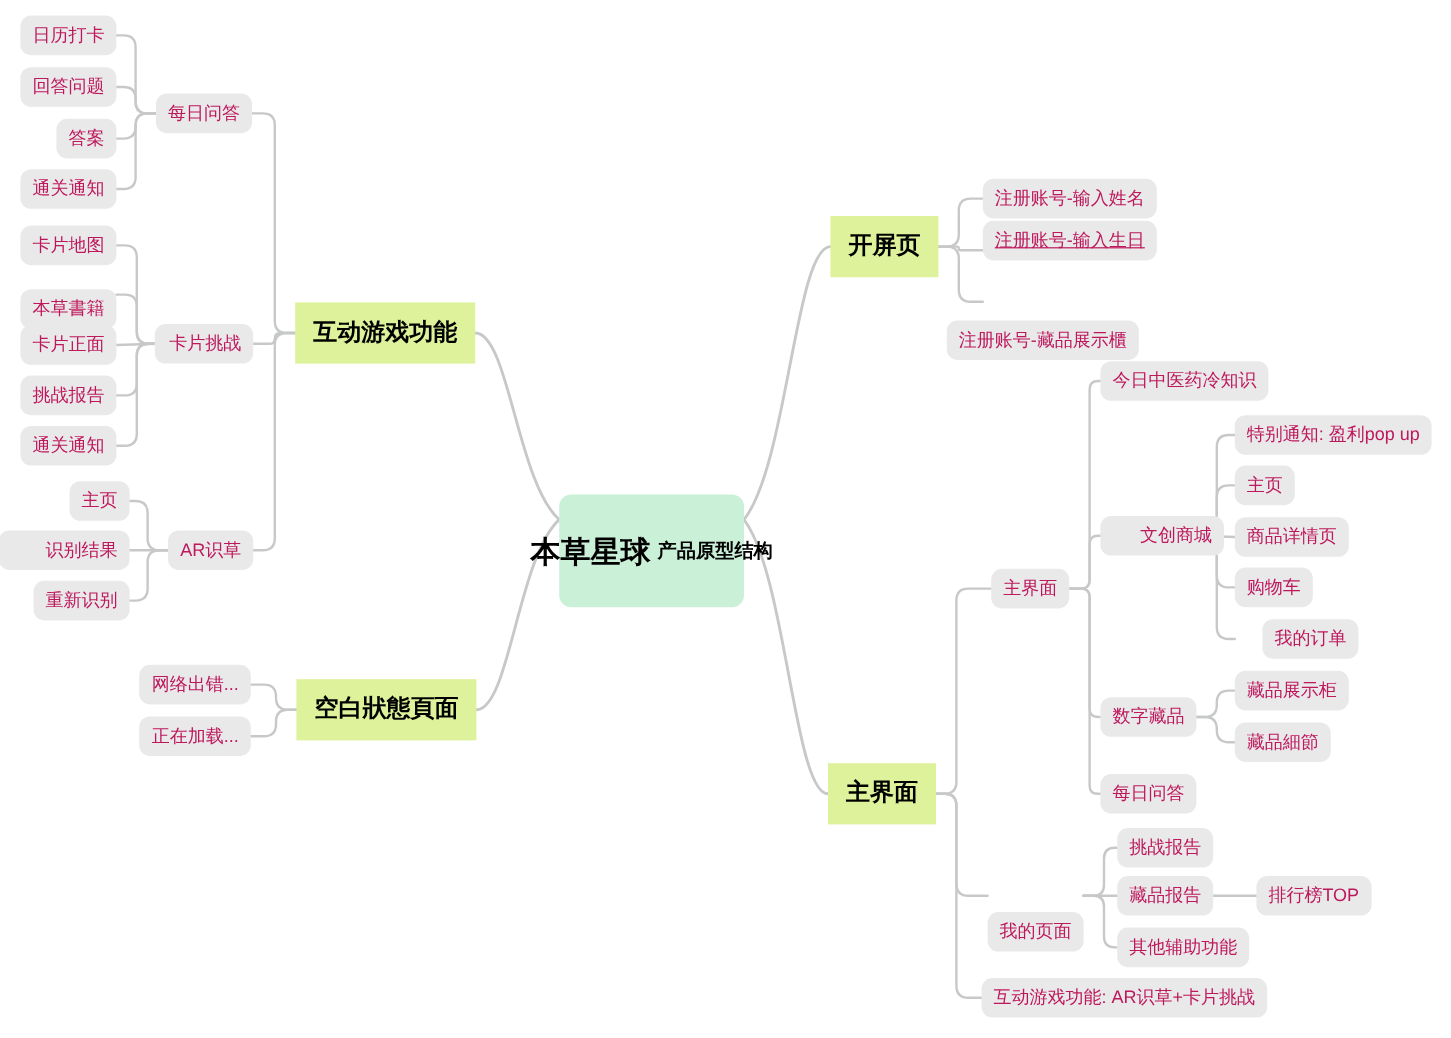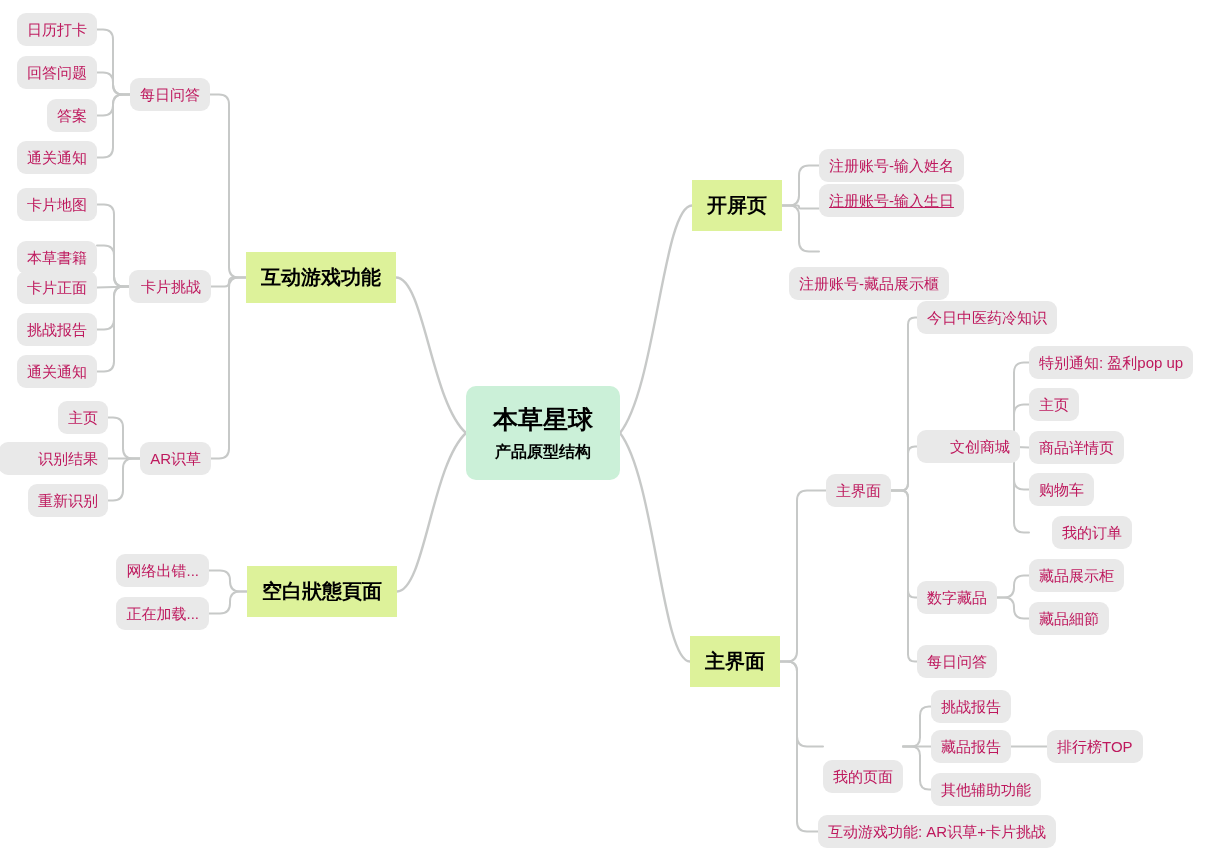--- a/index.html
+++ b/index.html
@@ -35,24 +35,24 @@
     line-height:51px;
     padding:0 15px;
     border-radius:0;
   }
   .center{
     background:var(--center,#cbf0d8);
     color:#000;
     font-weight:bold;
     border-radius:10px;
     display:flex;
-    flex-direction:column;
     align-items:center;
     justify-content:center;
     gap:6px;
+    margin-top:26px;
   }
   .c-title{font-size:25px;}
   .c-sub{font-size:16px;}
 </style>
 </head>
 <body>
 
 <div id="canvas" class="canvas" style="--leaf: #e9e9e9; --branch: #ddf29a; --center: #cbf0d8; --wire: #c7c9c8;">
   <svg id="wires" viewBox="0 0 1209 865">
       <path d="M 246 277.5 L 239 277.5 Q 229 277.5 229 267.5 L 229 104.5 Q 229 94.5 219 94.5 L 210 94.5"></path>

